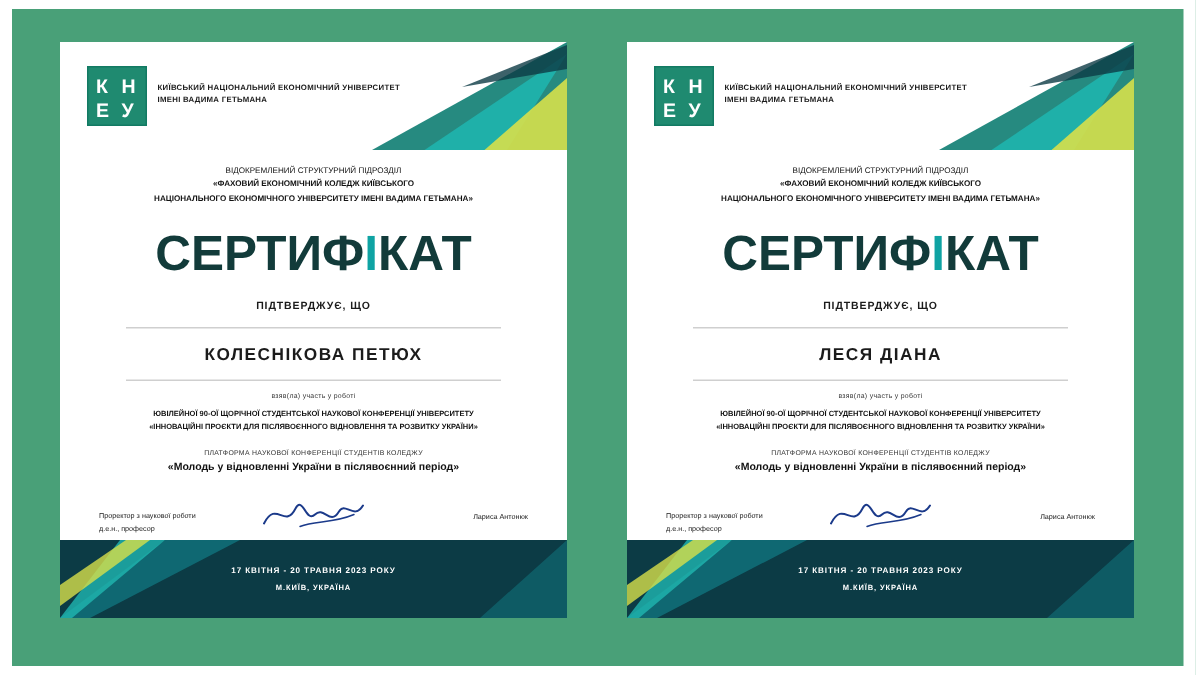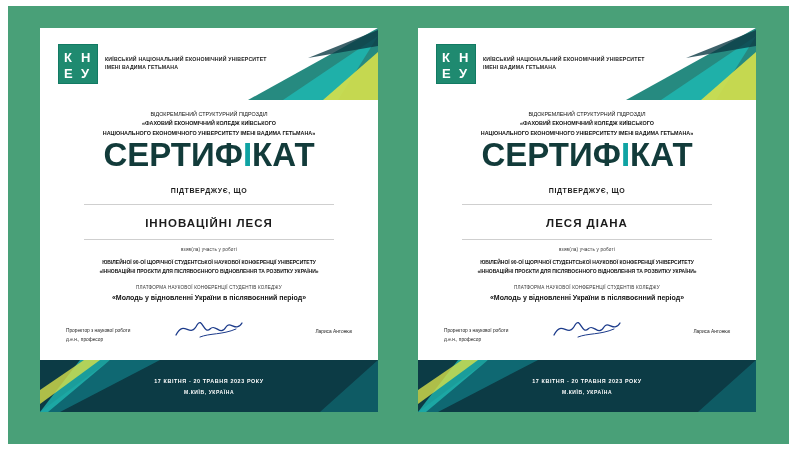--- a/index.html
+++ b/index.html
@@ -89,21 +89,21 @@
     text-align: center;
     font-size: 5.4px;
     line-height: 1.75;
     font-weight: bold;
     color: #111;
   }
   .subhead .l1 { font-weight: normal; }
 
   
   .title-wrap {
-    margin-top: 0;
+    margin-top: 14px;
     text-align: center;
     position: relative;
   }
   .title {
     font-size: 33px;
     font-weight: bold;
     letter-spacing: 0px;
     color: #0e6b5c;
     line-height: 1;
     display: inline-block;
@@ -296,21 +296,21 @@
         <div>НАЦІОНАЛЬНОГО ЕКОНОМІЧНОГО УНІВЕРСИТЕТУ ІМЕНІ ВАДИМА ГЕТЬМАНА»</div>
       </div>
 
       <div class="title-wrap">
         <span class="title"><span class="dark">СЕРТИФ</span><span class="teal">І</span><span class="dark">КАТ</span></span>
       </div>
 
       <div class="confirm">ПІДТВЕРДЖУЄ, ЩО</div>
 
       <div class="rule"></div>
-      <div class="recipient">ІННОВАЦІЙНІ ЛЕСЯ</div>
+      <div class="recipient">КОЛЕСНІКОВА ПЕТЮХ</div>
       <div class="rule2"></div>
 
       <div class="took-part">взяв(ла) участь у роботі</div>
 
       <div class="conf-lines">
         <div>ЮВІЛЕЙНОЇ 90-ОЇ ЩОРІЧНОЇ СТУДЕНТСЬКОЇ НАУКОВОЇ КОНФЕРЕНЦІЇ УНІВЕРСИТЕТУ</div>
         <div class="quote">«ІННОВАЦІЙНІ ПРОЄКТИ ДЛЯ ПІСЛЯВОЄННОГО ВІДНОВЛЕННЯ ТА РОЗВИТКУ УКРАЇНИ»</div>
       </div>
 
       <div class="platform">ПЛАТФОРМА НАУКОВОЇ КОНФЕРЕНЦІЇ СТУДЕНТІВ КОЛЕДЖУ</div>

